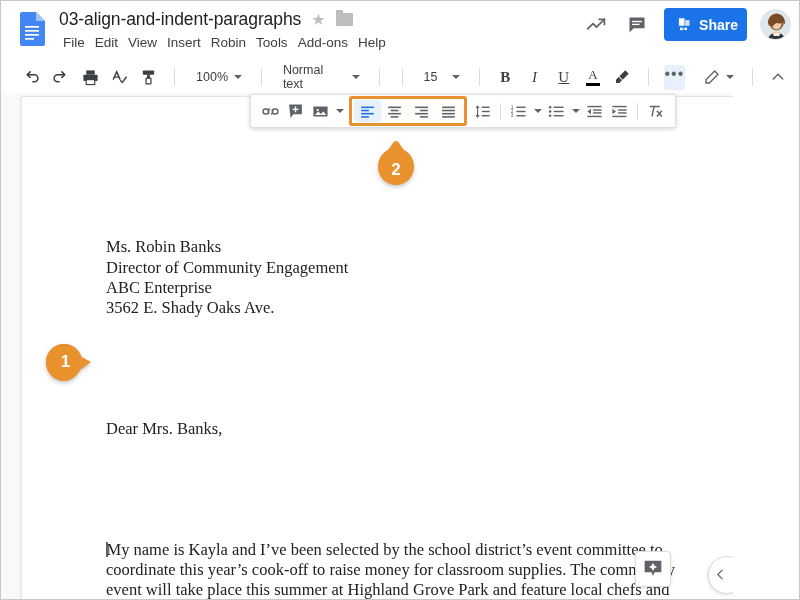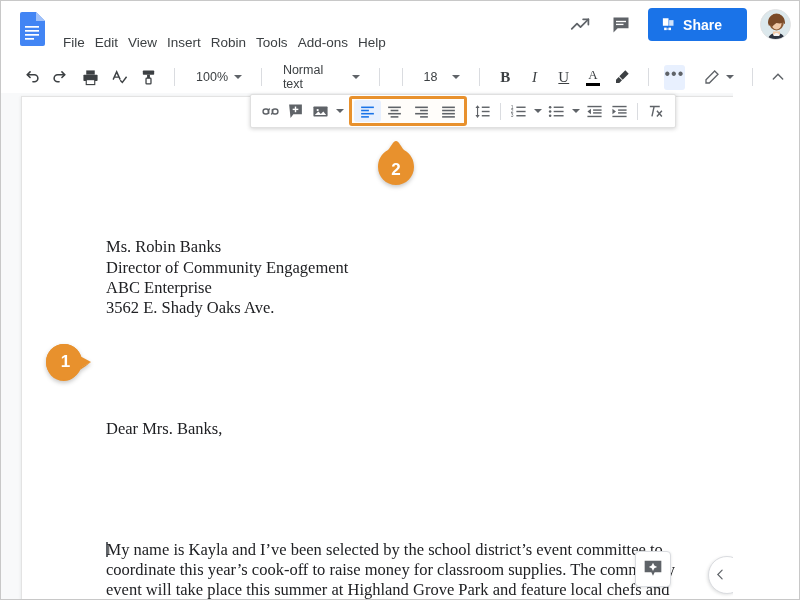--- a/index.html
+++ b/index.html
@@ -52,21 +52,21 @@
   }
 
   .header-right {
     position: absolute; right: 8px; top: 7px;
     display: flex; align-items: center; gap: 13px;
   }
   .hicon { width: 28px; height: 28px; display: flex; align-items: center; justify-content: center; cursor: pointer; border-radius: 50%; }
   .share-btn {
     display: flex; align-items: center; gap: 7px;
     background: #1a73e8; color: #fff;
-    height: 33px; padding: 0 25px 0 13px;
+    height: 33px; padding: 0 9px 0 13px;
     border-radius: 4px; cursor: pointer;
     font-size: 14px; font-weight: bold;
   }
   .share-lock { width: 15px; height: 15px; }
   .avatar {
     width: 31px; height: 31px; border-radius: 50%;
     overflow: hidden; cursor: pointer;
     background: #d8e3e8; position: relative;
     border: 1px solid #e4e4e4;
   }
@@ -224,20 +224,25 @@
       <svg width="26" height="34" viewBox="0 0 26 34">
         <path d="M3 0h14l9 9v23a2 2 0 0 1-2 2H3a2 2 0 0 1-2-2V2a2 2 0 0 1 2-2z" fill="#4285f4"></path>
         <path d="M17 0l9 9h-9z" fill="#a1c2fa"></path>
         <rect x="6" y="14" width="14" height="1.7" fill="#fff"></rect>
         <rect x="6" y="18" width="14" height="1.7" fill="#fff"></rect>
         <rect x="6" y="22" width="14" height="1.7" fill="#fff"></rect>
         <rect x="6" y="26" width="9" height="1.7" fill="#fff"></rect>
       </svg>
     </div>
 
+    <div class="title-row">
+      <span class="doc-title">03-align-and-indent-paragraphs</span>
+      <span class="star-icon">★</span>
+      <span class="folder-icon"></span>
+    </div>
 
     <div class="menubar">
       <span class="menu-item">File</span>
       <span class="menu-item">Edit</span>
       <span class="menu-item">View</span>
       <span class="menu-item">Insert</span>
       <span class="menu-item">Robin</span>
       <span class="menu-item">Tools</span>
       <span class="menu-item">Add-ons</span>
       <span class="menu-item">Help</span>
@@ -330,21 +335,21 @@
       <span>Normal text</span>
       <span class="caret"></span>
     </div>
 
     <div class="tb-sep"></div>
 
 
     <div class="tb-sep"></div>
 
     <div class="tb-combo size-combo">
-      <span>18</span>
+      <span>15</span>
       <span class="caret"></span>
     </div>
 
     <div class="tb-sep"></div>
 
     <div class="tb-btn">
       <span style="font-weight:bold;font-size:15px;font-family:'Liberation Serif',serif;">B</span>
     </div>
     <div class="tb-btn">
       <span style="font-style:italic;font-size:15px;font-family:'Liberation Serif',serif;">I</span>

